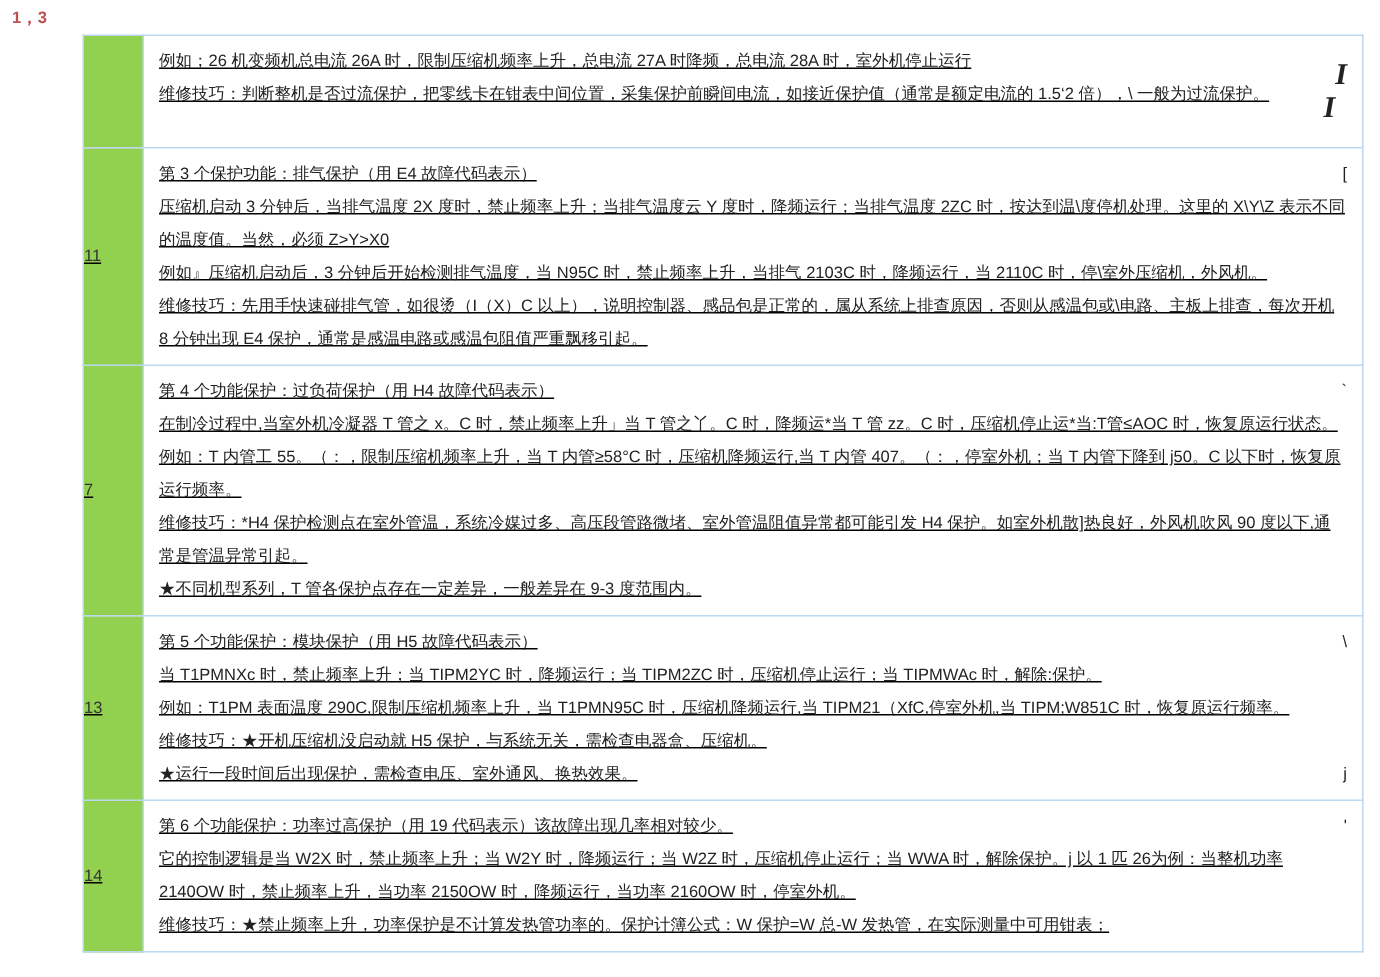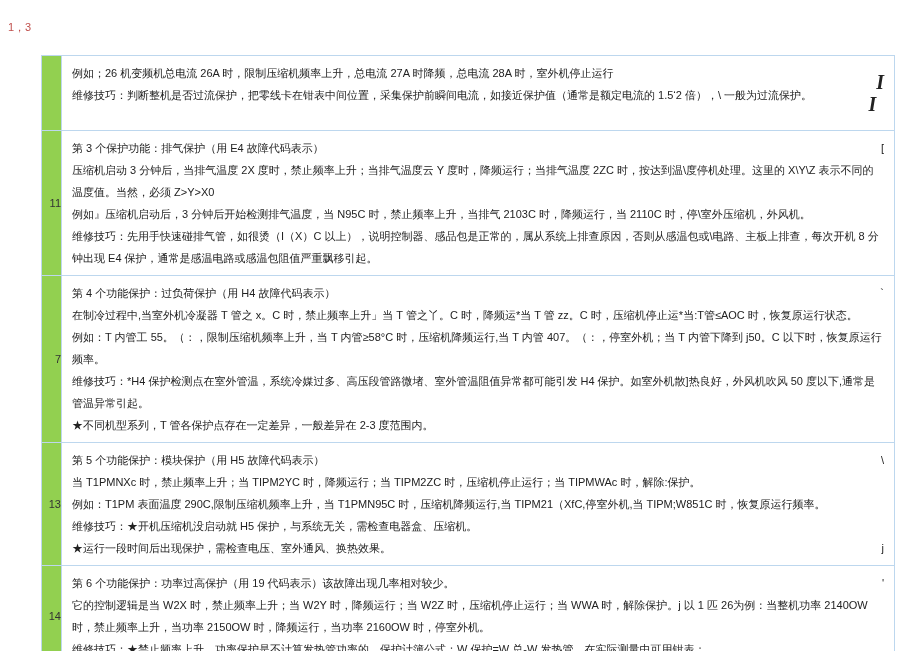--- a/index.html
+++ b/index.html
@@ -1,20 +1,20 @@
 <!DOCTYPE html>
 <html><head>
   <meta charset="utf-8">
   <style>
     * { box-sizing: border-box; margin: 0; padding: 0; }
     body { font-family: Arial, "Microsoft YaHei", sans-serif; font-size: 11px; background: #fff; width: 920px; height: 651px; overflow: hidden; }
-    .header-label { color: #c0504d; font-size: 11px; padding: 20px 8px; }
-    table { border-collapse: collapse; width: 854px; margin-left: 41px; }
+    .header-label { color: #c0504d; font-size: 11px; padding: 4px 8px; font-weight: bold; }
+    table { border-collapse: collapse; width: 854px; margin-left: 55px; text-decoration: underline; }
     td { border: 1px solid #bdd7ee; vertical-align: middle; }
-    .num-cell { background: #92d050; width: 20px; text-align: right; font-size: 11px; color: #333; }
+    .num-cell { background: #92d050; width: 40px; text-align: left; font-size: 11px; color: #333; }
     .content-cell { padding: 6px 10px; color: #222; line-height: 2.0; font-size: 11px; position: relative; }
     .content-cell p { margin: 0; }
     .italic-i { font-family: "Times New Roman", serif; font-style: italic; font-size: 20px; font-weight: bold; float: right; }
     .trail { float: right; }
   </style>
 </head>
 <body>
 
 <div class="header-label">1，3</div>
 
@@ -35,22 +35,22 @@
           <p>例如』压缩机启动后，3 分钟后开始检测排气温度，当 N95C 时，禁止频率上升，当排气 2103C 时，降频运行，当 2110C 时，停\室外压缩机，外风机。</p>
           <p>维修技巧：先用手快速碰排气管，如很烫（I（X）C 以上），说明控制器、感品包是正常的，属从系统上排查原因，否则从感温包或\电路、主板上排查，每次开机 8 分钟出现 E4 保护，通常是感温电路或感温包阻值严重飘移引起。</p>
         </td>
       </tr>
       <tr>
         <td class="num-cell">7</td>
         <td class="content-cell">
           <p>第 4 个功能保护：过负荷保护（用 H4 故障代码表示）<span class="trail">`</span></p>
           <p>在制冷过程中,当室外机冷凝器 T 管之 x。C 时，禁止频率上升」当 T 管之丫。C 时，降频运*当 T 管 zz。C 时，压缩机停止运*当:T管≤AOC 时，恢复原运行状态。</p>
           <p>例如：T 内管工 55。（：，限制压缩机频率上升，当 T 内管≥58°C 时，压缩机降频运行,当 T 内管 407。（：，停室外机；当 T 内管下降到 j50。C 以下时，恢复原运行频率。</p>
-          <p>维修技巧：*H4 保护检测点在室外管温，系统冷媒过多、高压段管路微堵、室外管温阻值异常都可能引发 H4 保护。如室外机散]热良好，外风机吹风 50 度以下,通常是管温异常引起。</p>
-          <p>★不同机型系列，T 管各保护点存在一定差异，一般差异在 2-3 度范围内。</p>
+          <p>维修技巧：*H4 保护检测点在室外管温，系统冷媒过多、高压段管路微堵、室外管温阻值异常都可能引发 H4 保护。如室外机散]热良好，外风机吹风 90 度以下,通常是管温异常引起。</p>
+          <p>★不同机型系列，T 管各保护点存在一定差异，一般差异在 9-3 度范围内。</p>
         </td>
       </tr>
       <tr>
         <td class="num-cell">13</td>
         <td class="content-cell">
           <p>
             <span class="trail">\</span>
           </p>
           <p>第 5 个功能保护：模块保护（用 H5 故障代码表示）</p>
           <p>当 T1PMNXc 时，禁止频率上升；当 TIPM2YC 时，降频运行；当 TIPM2ZC 时，压缩机停止运行；当 TIPMWAc 时，解除:保护。</p>

